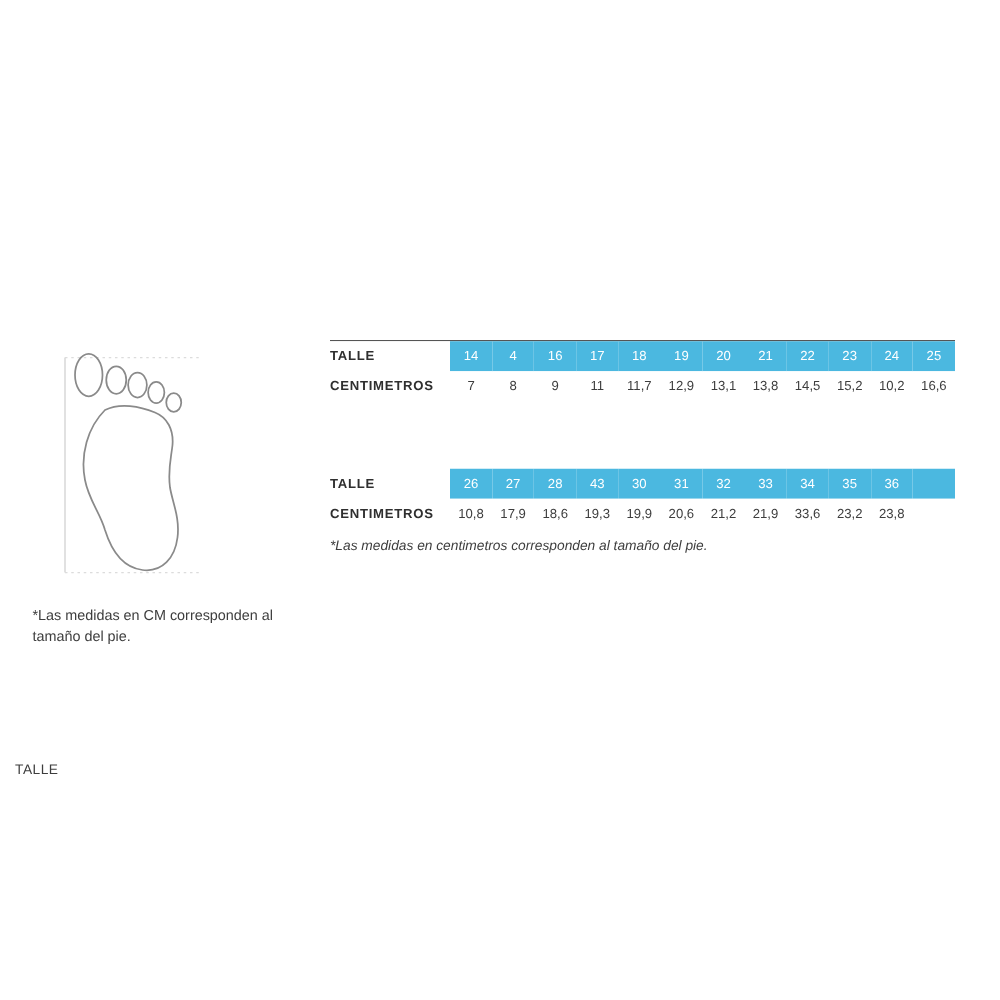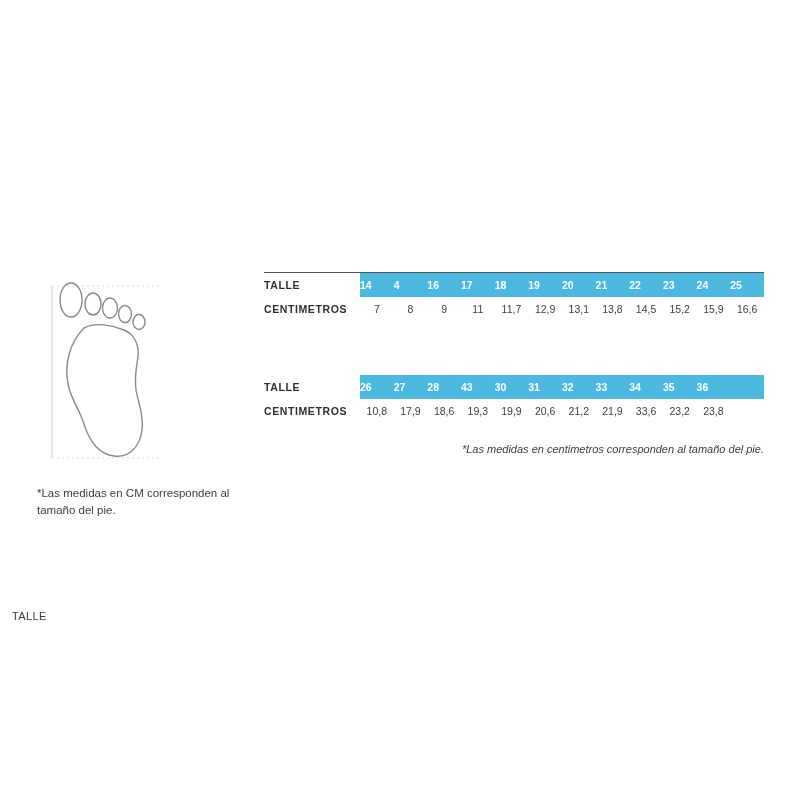--- a/index.html
+++ b/index.html
@@ -32,21 +32,21 @@
     letter-spacing: 0.4px;
     color: #3d3d3d;
   }
   #foot-svg {
     position: absolute;
     left: 40px;
     top: 10px;
   }
   #foot-note {
     position: absolute;
-    left: 37px;
+    left: 26px;
     top: 215px;
     width: 210px;
     font-size: 11.5px;
     line-height: 1.5;
     color: #3d3d3d;
   }
 
   
   #tables {
     position: absolute;
@@ -78,36 +78,37 @@
     font-weight: bold;
     letter-spacing: 0.6px;
     color: #2f2f2f;
     text-align: left;
     padding-left: 2px;
   }
   tr.talle-row td.cell {
     background: #4bb8e0;
     color: #ffffff;
     font-size: 10.5px;
-    font-weight: bold;
+    font-weight: normal;
+    text-align: center;
   }
   tr.cm-row td.cell {
     background: #ffffff;
     color: #3d3d3d;
     font-size: 10.5px;
     text-align: center;
   }
   tr.talle-row td.row-head {
     background: #ffffff;
   }
   .spacer-1 { height: 54px; }
   #table-note {
-    margin-top: 20px;
-    width: 500px;
-    text-align: right;
+    margin-top: 8px;
+    width: 500px;
+    text-align: left;
     font-size: 11px;
     font-style: italic;
     color: #3d3d3d;
   }
 </style>
 </head>
 <body>
 
 <div id="foot-block">
 
@@ -172,21 +173,21 @@
           <td class="cell">7</td>
           <td class="cell">8</td>
           <td class="cell">9</td>
           <td class="cell">11</td>
           <td class="cell">11,7</td>
           <td class="cell">12,9</td>
           <td class="cell">13,1</td>
           <td class="cell">13,8</td>
           <td class="cell">14,5</td>
           <td class="cell">15,2</td>
-          <td class="cell">15,9</td>
+          <td class="cell">10,2</td>
           <td class="cell">16,6</td>
         </tr>
       </tbody>
     </table>
   </div>
 
   <div class="spacer-1"></div>
 
   <div class="table-wrap">
     <table class="size-table">

